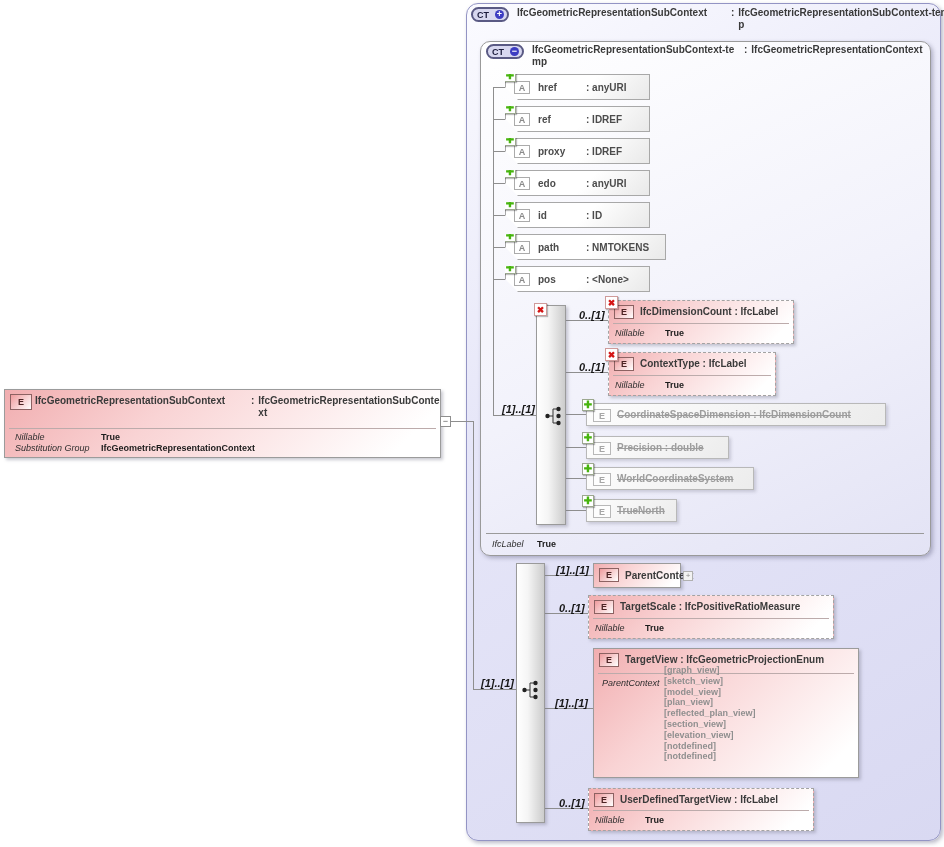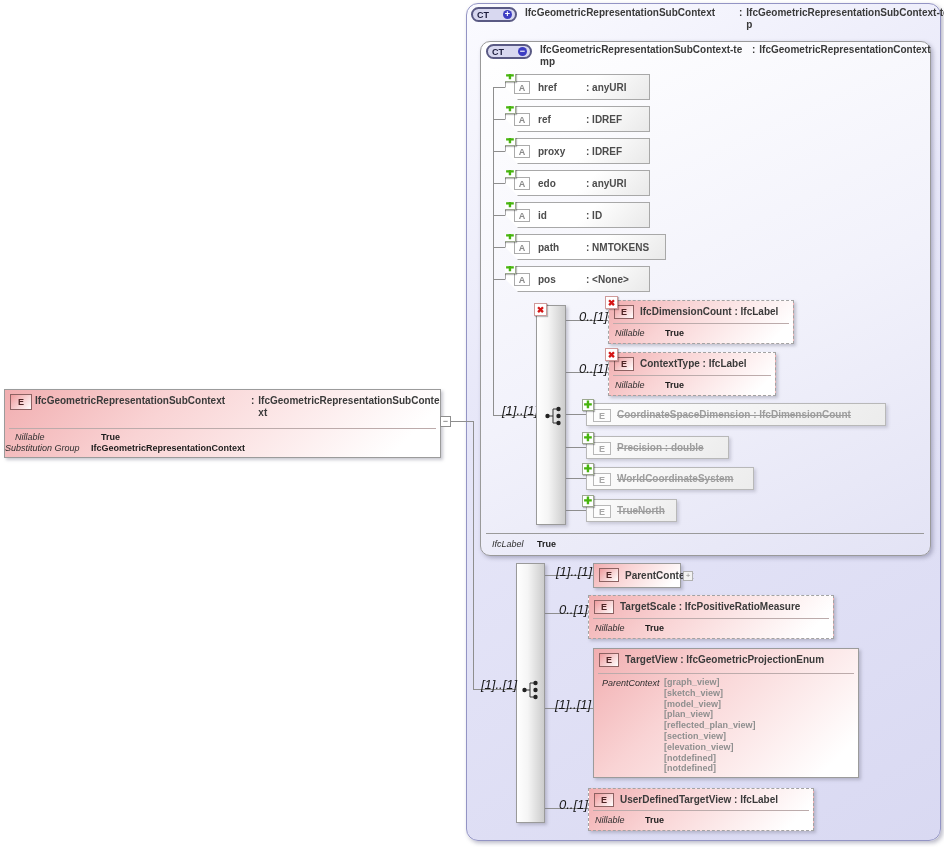--- a/index.html
+++ b/index.html
@@ -4,21 +4,21 @@
 <style>
   *{margin:0;padding:0;box-sizing:border-box}
   html,body{background:#fff}
   body{font-family:"Liberation Sans",sans-serif}
   .stage{position:relative;width:944px;height:847px;background:#fff;overflow:hidden}
   .ln{position:absolute;background:#8e8e8e}
   .frame{position:absolute;border:1px solid #9394c4;border-radius:12px;box-shadow:2px 2px 4px rgba(100,100,130,.45)}
   .frame.outer{background:linear-gradient(150deg,#fbfbff 0%,#e6e6f8 40%,#d9d9f2 100%)}
   .frame.inner{border-color:#9a9a9a;border-radius:10px;background:linear-gradient(155deg,#ffffff 0%,#f2f2fb 55%,#e3e3f5 100%)}
   .cthead{position:absolute;display:flex;align-items:flex-start}
-  .ctpill{display:inline-flex;align-items:center;gap:14px;height:15px;padding:0 3px 0 4px;border:2px solid #5a5a84;border-radius:8px;background:#d8d8f0;font-size:9px;font-weight:bold;color:#1c1c3c;flex:none;margin-right:8px}
+  .ctpill{display:inline-flex;align-items:center;gap:6px;height:15px;padding:0 3px 0 4px;border:2px solid #5a5a84;border-radius:8px;background:#d8d8f0;font-size:9px;font-weight:bold;color:#1c1c3c;flex:none;margin-right:8px}
   .ctcirc{display:inline-flex;align-items:center;justify-content:center;width:9px;height:9px;border-radius:50%;background:#3d3dc2;color:#fff;font-size:9px;font-weight:bold;line-height:1}
   .t2{display:flex;font-weight:bold;color:#3a3a3a;font-size:10px;line-height:12px}
   .tn,.tt{word-break:break-all}
   .tc{margin:0 4px;flex:none}
   .ebox{position:absolute;border:1px solid #9b9b9b;background:linear-gradient(135deg,#f1aeb0 0%,#f9d3d4 35%,#ffffff 90%);box-shadow:2px 2px 3px rgba(120,120,140,.4)}
   .ebox.dashed{border:1px dashed #a3a3a3}
   .eico{position:absolute;left:5px;top:4px;width:20px;height:14px;border:1px solid #8c6262;background:linear-gradient(135deg,#ef9b9d,#ffffff);color:#4c2424;font-size:9px;font-weight:bold;display:flex;align-items:center;justify-content:center}
   .btitle{position:absolute;left:31px;top:5px;font-size:10px;font-weight:bold;color:#3a3a3a;white-space:nowrap}
   .bsep{position:absolute;left:4px;right:4px;height:1px;background:#bcabab}
   .prow{position:absolute;display:flex;font-size:9px;line-height:11px}
@@ -26,21 +26,21 @@
   .pval{font-weight:bold;color:#1c1c1c}
   .xbadge{position:absolute;width:13px;height:13px;background:#fff;border:1px solid #cf9a9a;color:#d41616;font-size:9px;font-weight:bold;display:flex;align-items:center;justify-content:center;box-shadow:1px 1px 1px rgba(0,0,0,.25);z-index:5}
   .plusb{position:absolute;width:12px;height:12px;background:#fff;border:1px solid #9ca88f;color:#47b40e;font-size:10px;font-weight:bold;line-height:1;display:flex;align-items:center;justify-content:center;box-shadow:1px 1px 1px rgba(0,0,0,.25);z-index:5}
   .gbox{position:absolute;height:23px;border:1px solid #b8b8b8;background:linear-gradient(135deg,#fdfdfd,#ececec);box-shadow:2px 2px 3px rgba(120,120,140,.3)}
   .gico{position:absolute;left:6px;top:5px;width:18px;height:13px;border:1px solid #b8b8b8;background:#fdfdfd;color:#a6a6a6;font-size:9px;font-weight:bold;display:flex;align-items:center;justify-content:center}
   .gtitle{position:absolute;left:30px;top:5px;font-size:10px;font-weight:bold;color:#9d9d9d;text-decoration:line-through;white-space:nowrap}
   .attr{position:absolute;height:26px;border:1px solid #a8a8a8;background:linear-gradient(135deg,#ffffff 55%,#e9e9e9);clip-path:polygon(0 0,100% 0,100% 100%,13px 100%,0 calc(100% - 13px));box-shadow:1px 1px 2px rgba(120,120,140,.3)}
   .aico{position:absolute;left:8px;top:6px;width:16px;height:13px;border:1px solid #ababab;background:#fff;color:#8a8a8a;font-size:9px;font-weight:bold;display:flex;align-items:center;justify-content:center}
   .aname{position:absolute;left:32px;top:7px;font-size:10px;font-weight:bold;color:#4c4c4c;white-space:nowrap}
   .atype{position:absolute;left:80px;top:7px;font-size:10px;font-weight:bold;color:#4c4c4c;white-space:nowrap}
-  .card{position:absolute;font-size:13px;font-style:italic;font-weight:normal;color:#181818;white-space:nowrap}
+  .card{position:absolute;font-size:11px;font-style:italic;font-weight:bold;color:#181818;white-space:nowrap}
   .seqbar{position:absolute;border:1px solid #9a9a9a;background:linear-gradient(90deg,#ffffff 0%,#f5f5f5 40%,#cccccc 100%);box-shadow:2px 2px 3px rgba(120,120,140,.4)}
   .seqico{position:absolute}
   .toggle{position:absolute;width:11px;height:11px;border:1px solid #8e8e8e;background:#fff;color:#555;font-size:9px;line-height:1;display:flex;align-items:center;justify-content:center;z-index:6}
   .exp{position:absolute;width:10px;height:10px;border:1px solid #b0b0b0;background:#f2f2f2;color:#8f8f8f;font-size:8px;line-height:1;display:flex;align-items:center;justify-content:center}
   .enumlab{position:absolute;font-size:9px;font-style:italic;color:#2e2e2e}
   .enumcol{position:absolute;display:flex;flex-direction:column}
   .enumitem{font-size:9px;color:#8f8f8f;line-height:10.8px;font-weight:bold;white-space:nowrap}
   .abslab{position:absolute;white-space:nowrap}
 </style>
 </head>
@@ -134,21 +134,21 @@
     <div class="t2" style="position:absolute;left:30px;top:5px">
       <span class="tn" style="width:212px">IfcGeometricRepresentationSubContext</span>
       <span class="tc">:</span>
       <span class="tt" style="width:186px">IfcGeometricRepresentationSubContext</span>
     </div>
     <div class="bsep" style="top:38px"></div>
     <div class="prow" style="left:10px;top:42px">
       <span class="plab" style="width:86px">Nillable</span>
       <span class="pval">True</span>
     </div>
-    <div class="prow" style="left:0;top:53px">
+    <div class="prow" style="left:10px;top:53px">
       <span class="plab" style="width:86px">Substitution Group</span>
       <span class="pval">IfcGeometricRepresentationContext</span>
     </div>
   </div>
 
   <div class="attr" style="left:505px;top:74px;width:145px">
     <span class="plusb" style="left:-2px;top:-5px">✚</span>
     <span class="aico">A</span>
     <span class="aname">href</span>
     <span class="atype">: anyURI</span>
@@ -256,21 +256,21 @@
       <span class="pval">True</span>
     </div>
   </div>
 
   <div class="card" style="left:555px;top:697px">[1]..[1]</div>
   <div class="ebox" style="left:593px;top:648px;width:266px;height:130px">
     <span class="eico">E</span>
     <div class="btitle">TargetView : IfcGeometricProjectionEnum</div>
     <div class="bsep" style="top:24px"></div>
     <div class="enumlab" style="left:8px;top:29px">ParentContext</div>
-    <div class="enumcol" style="left:70px;top:28px">
+    <div class="enumcol" style="left:70px;top:16px">
       <span class="enumitem">[graph_view]</span>
       <span class="enumitem">[sketch_view]</span>
       <span class="enumitem">[model_view]</span>
       <span class="enumitem">[plan_view]</span>
       <span class="enumitem">[reflected_plan_view]</span>
       <span class="enumitem">[section_view]</span>
       <span class="enumitem">[elevation_view]</span>
       <span class="enumitem">[notdefined]</span>
       <span class="enumitem">[notdefined]</span>
     </div>

